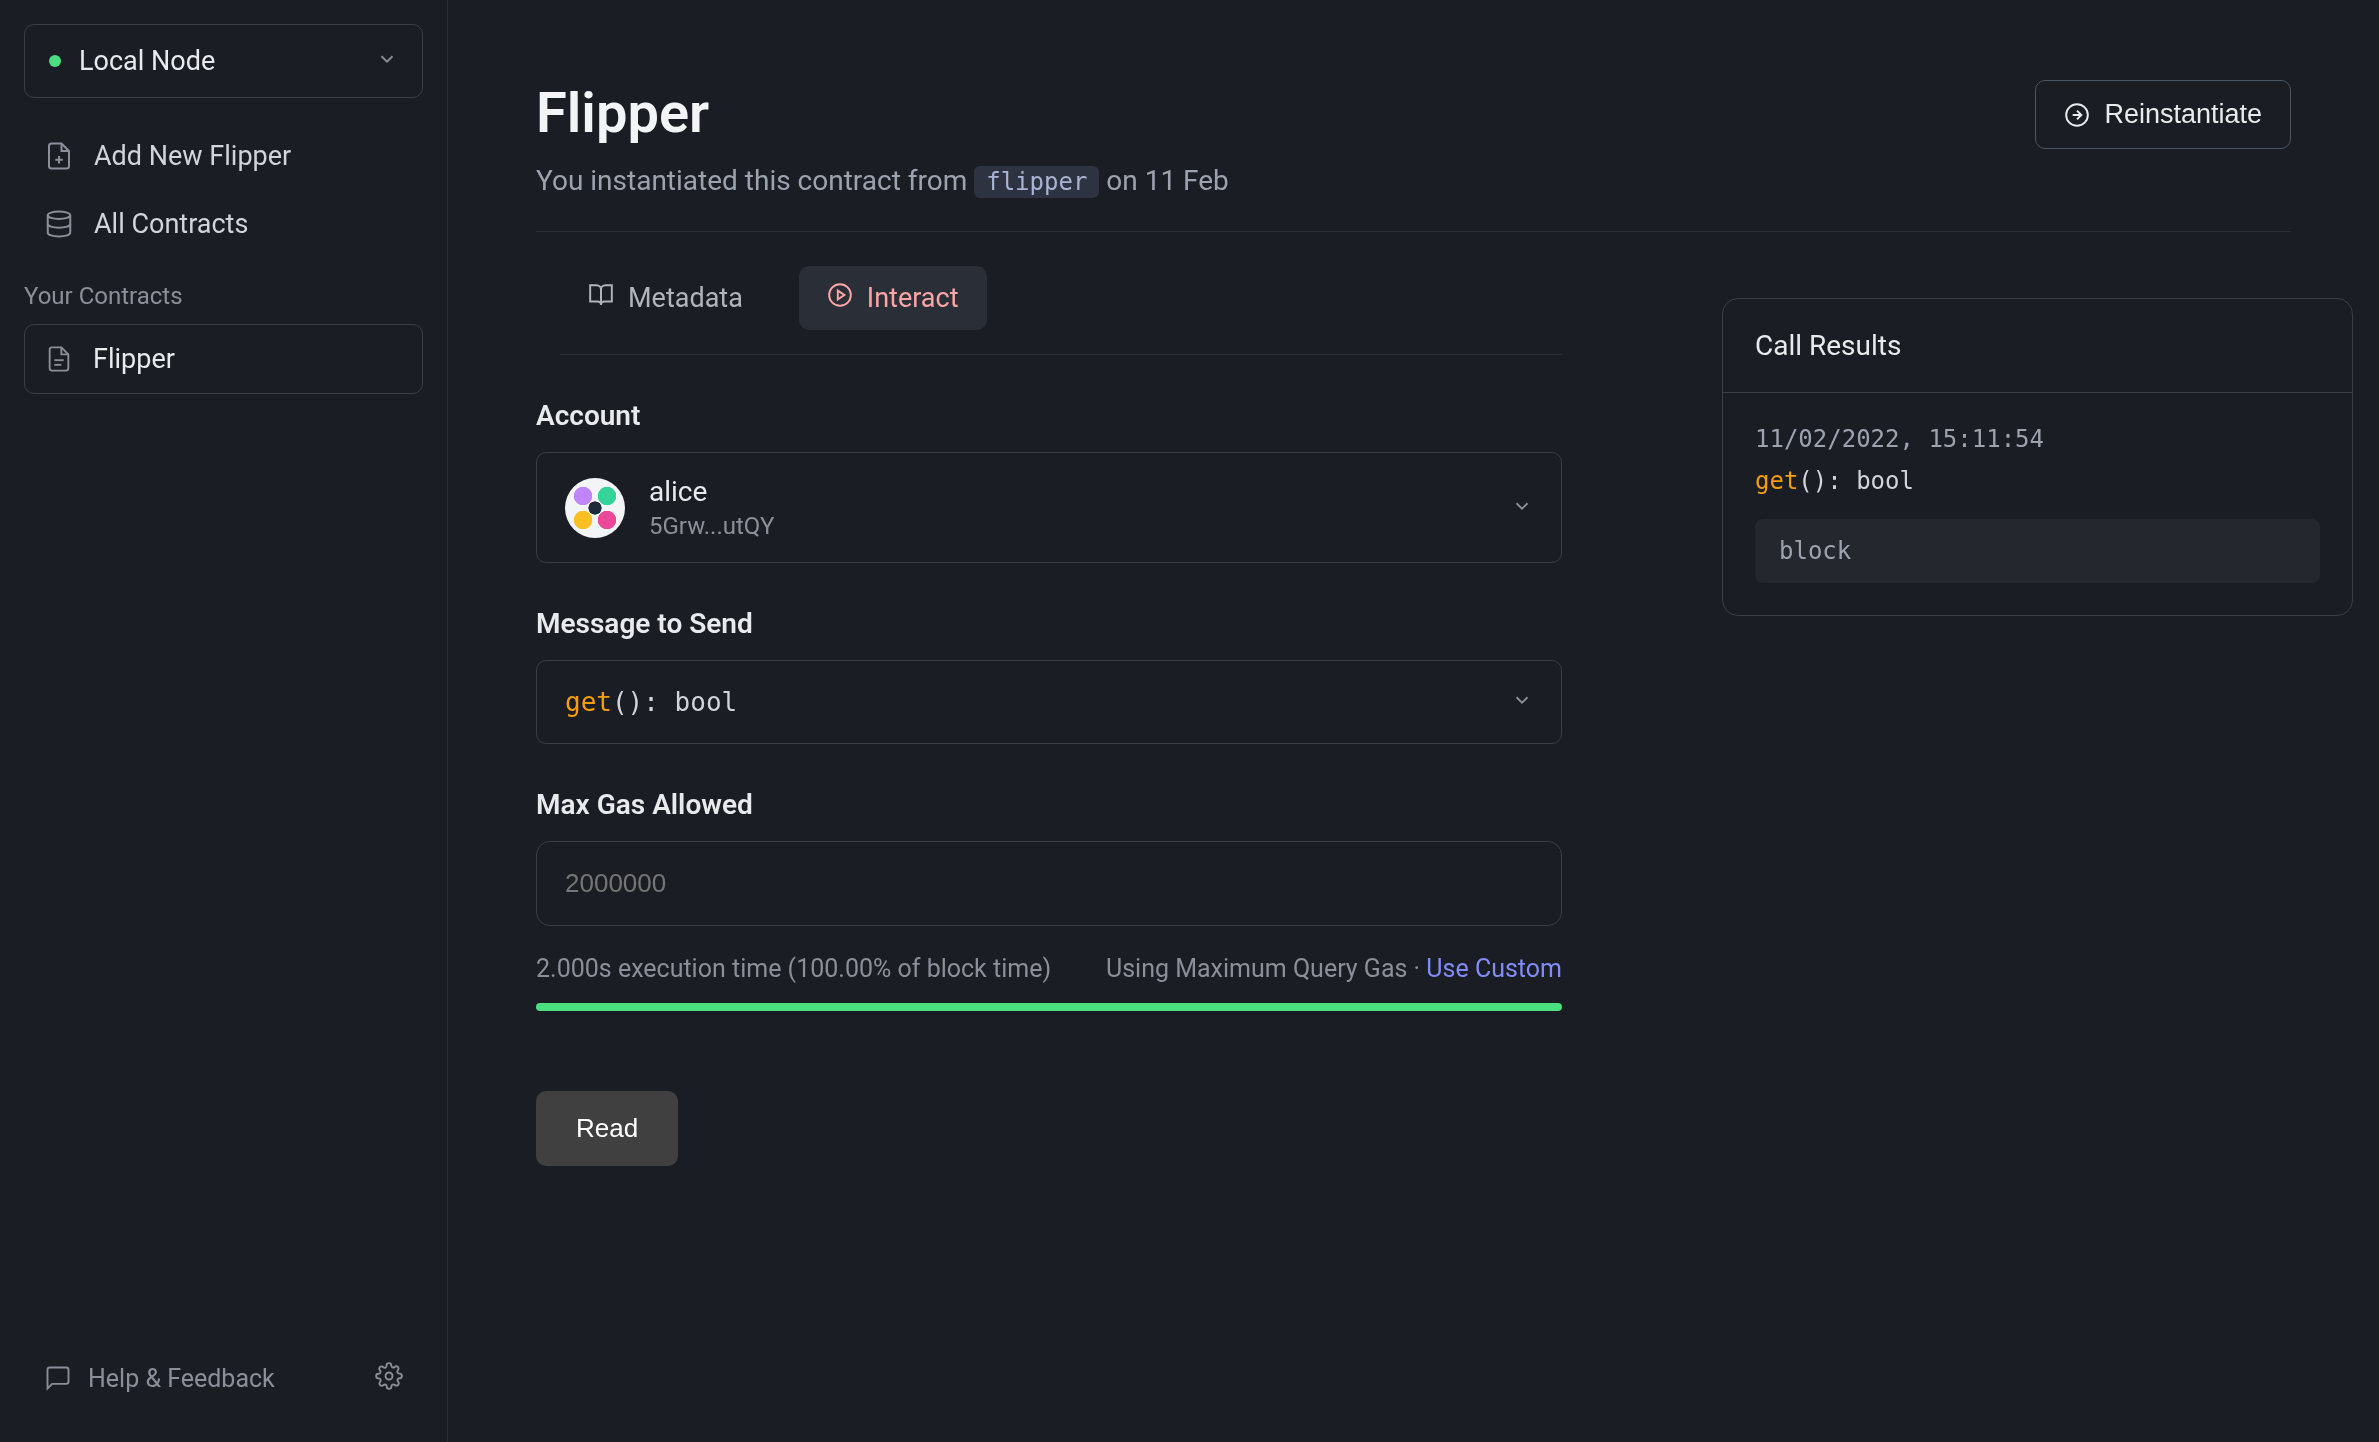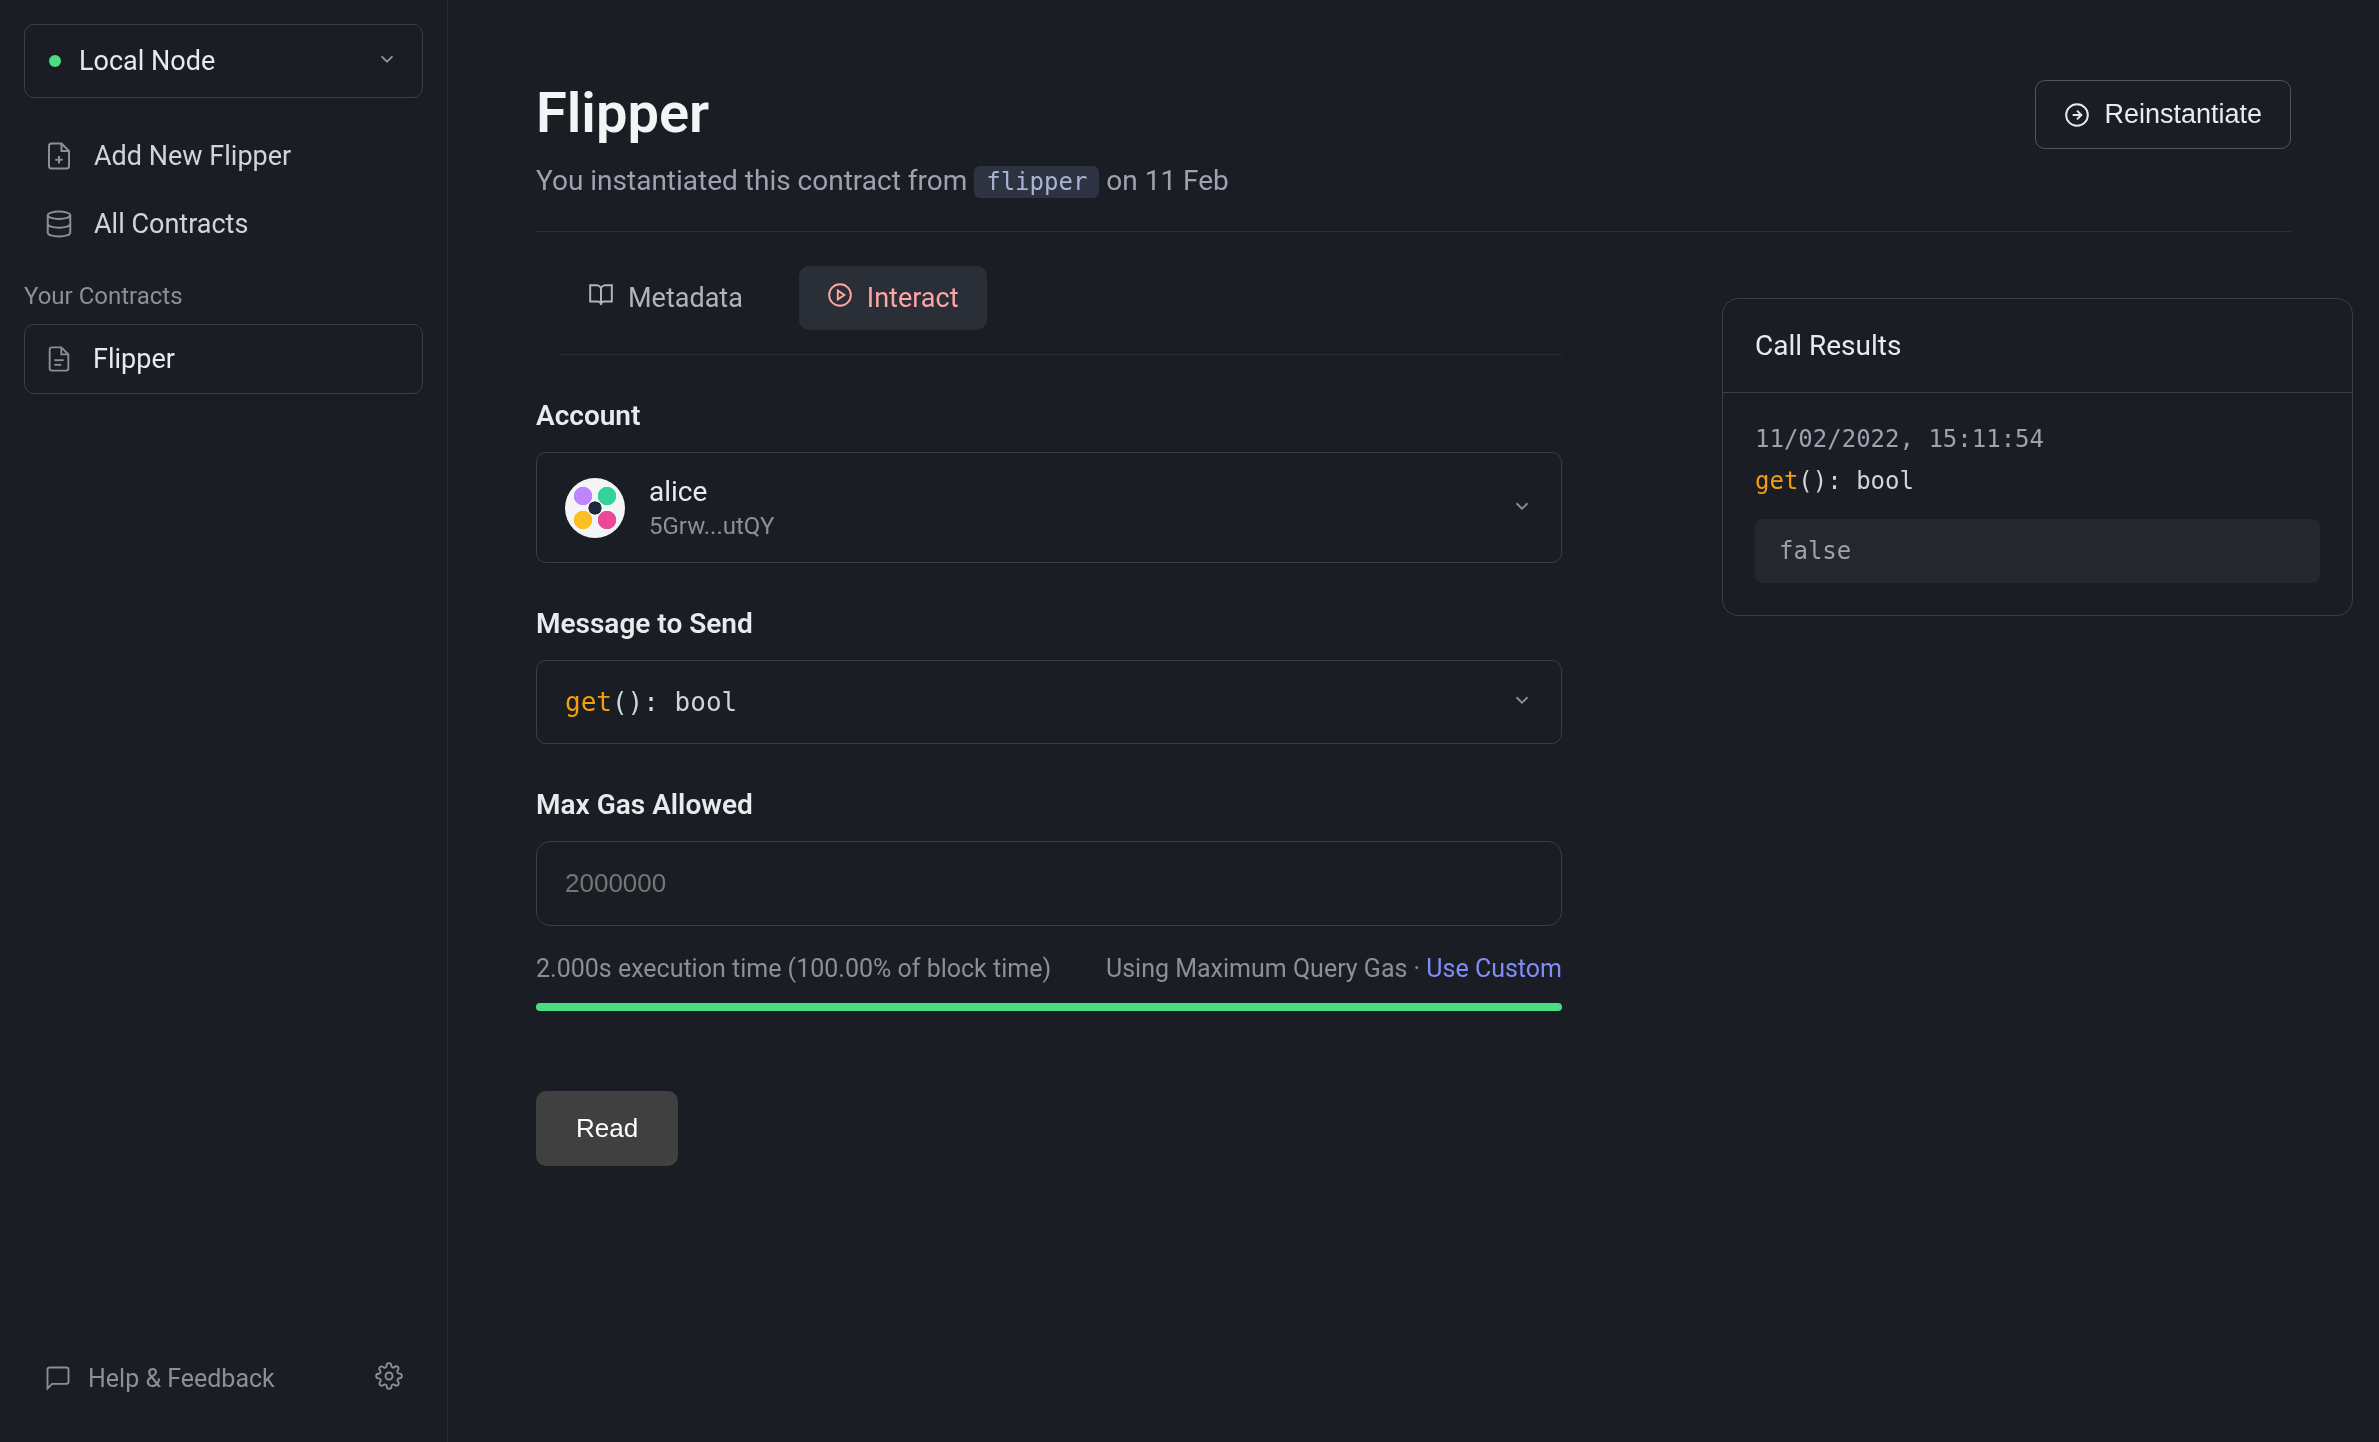--- a/index.html
+++ b/index.html
@@ -385,17 +385,17 @@
       <button class="read-btn">Read</button>
     </div>
 
     <div class="results-panel">
       <div class="results-header">Call Results</div>
       <div class="results-body">
         <div class="result-time">11/02/2022, 15:11:54</div>
         <div class="result-fn">
           <span class="fn-name">get</span><span class="fn-sig">(): bool</span>
         </div>
-        <div class="result-value">false</div>
+        <div class="result-value">block</div>
       </div>
     </div>
   </div>
 </main>
 
 </body></html>

